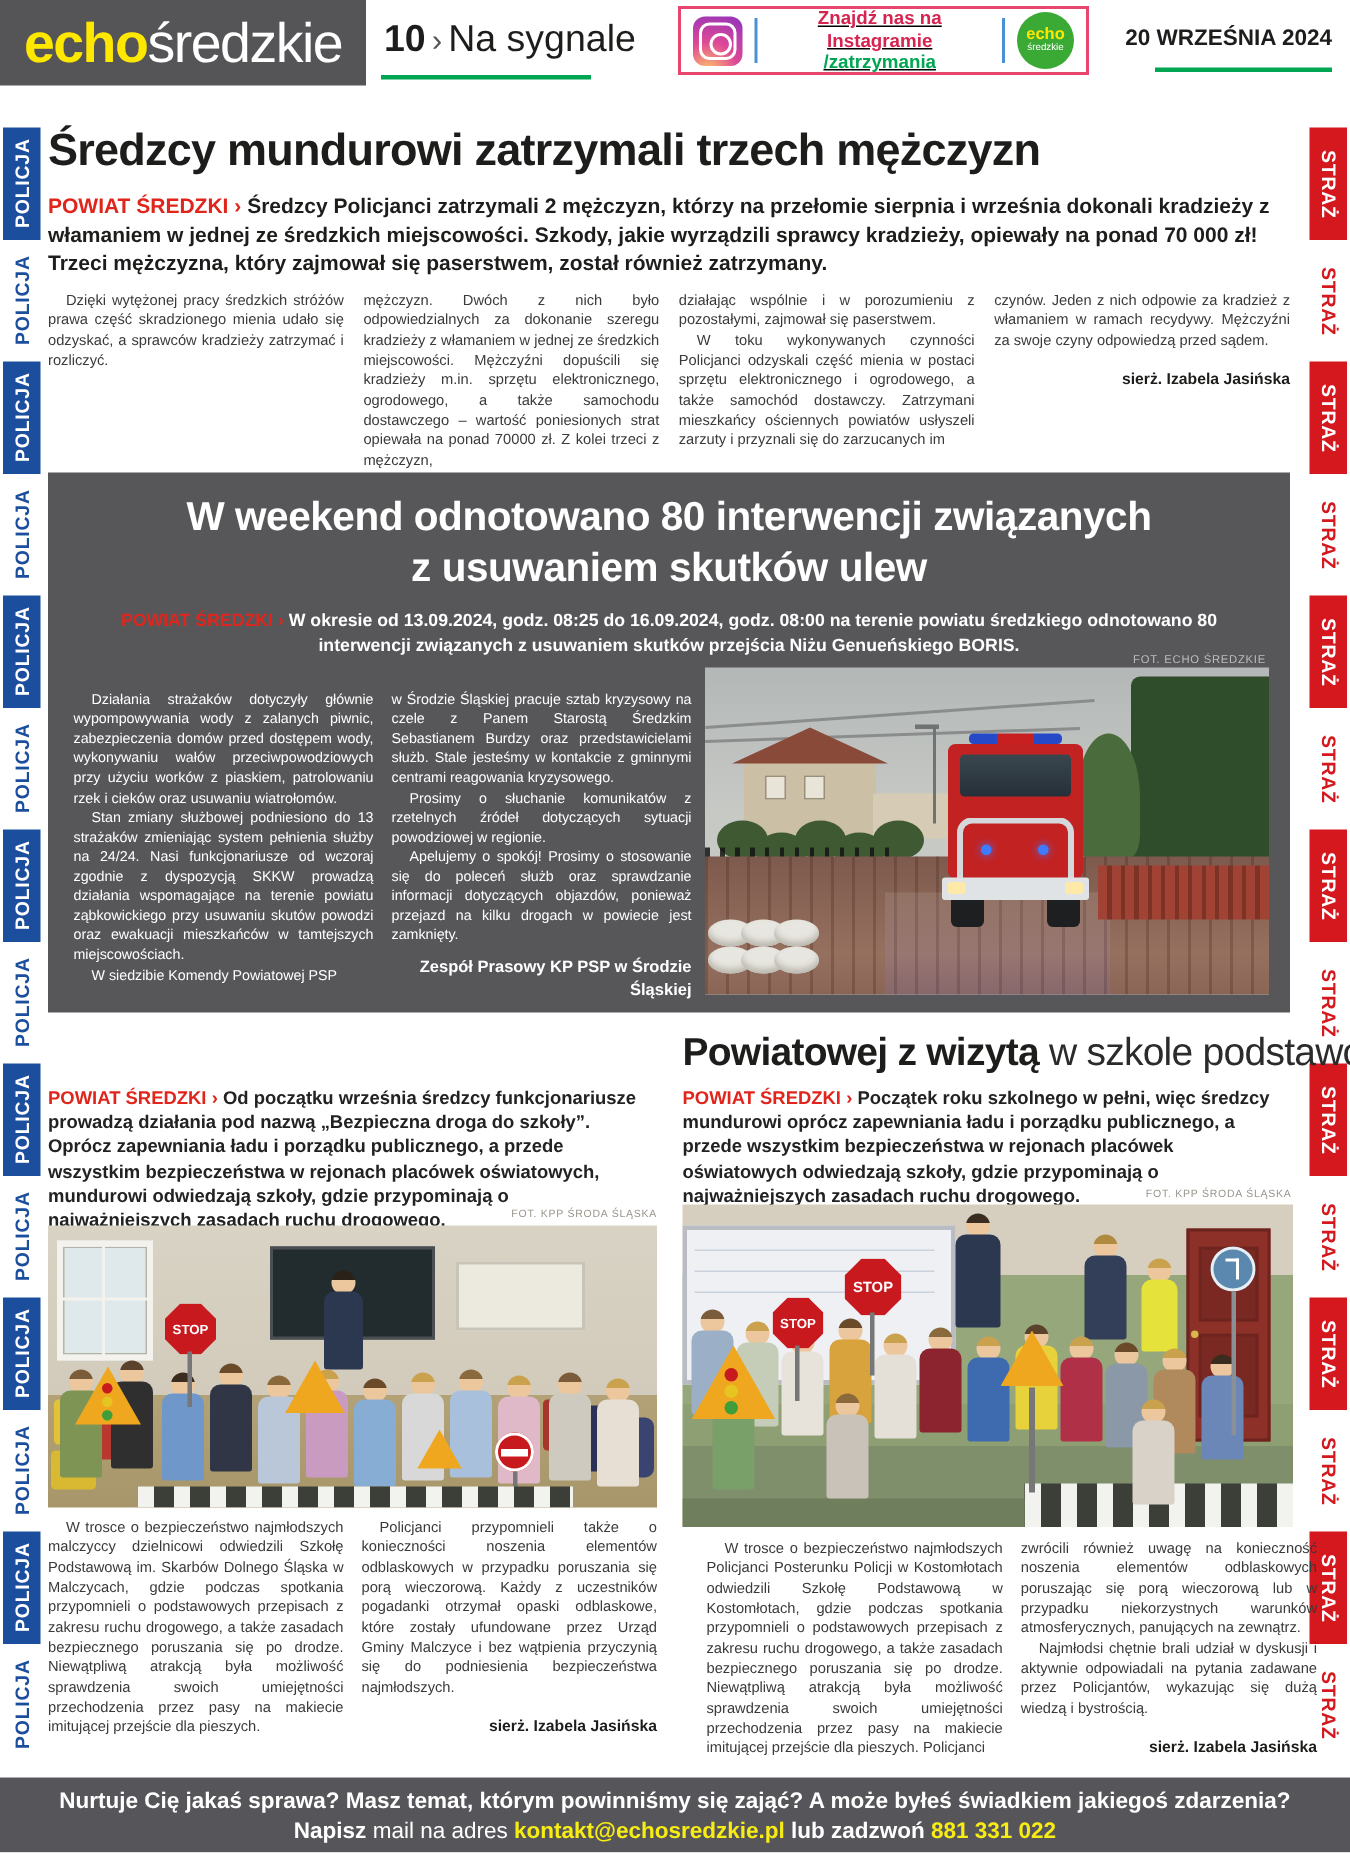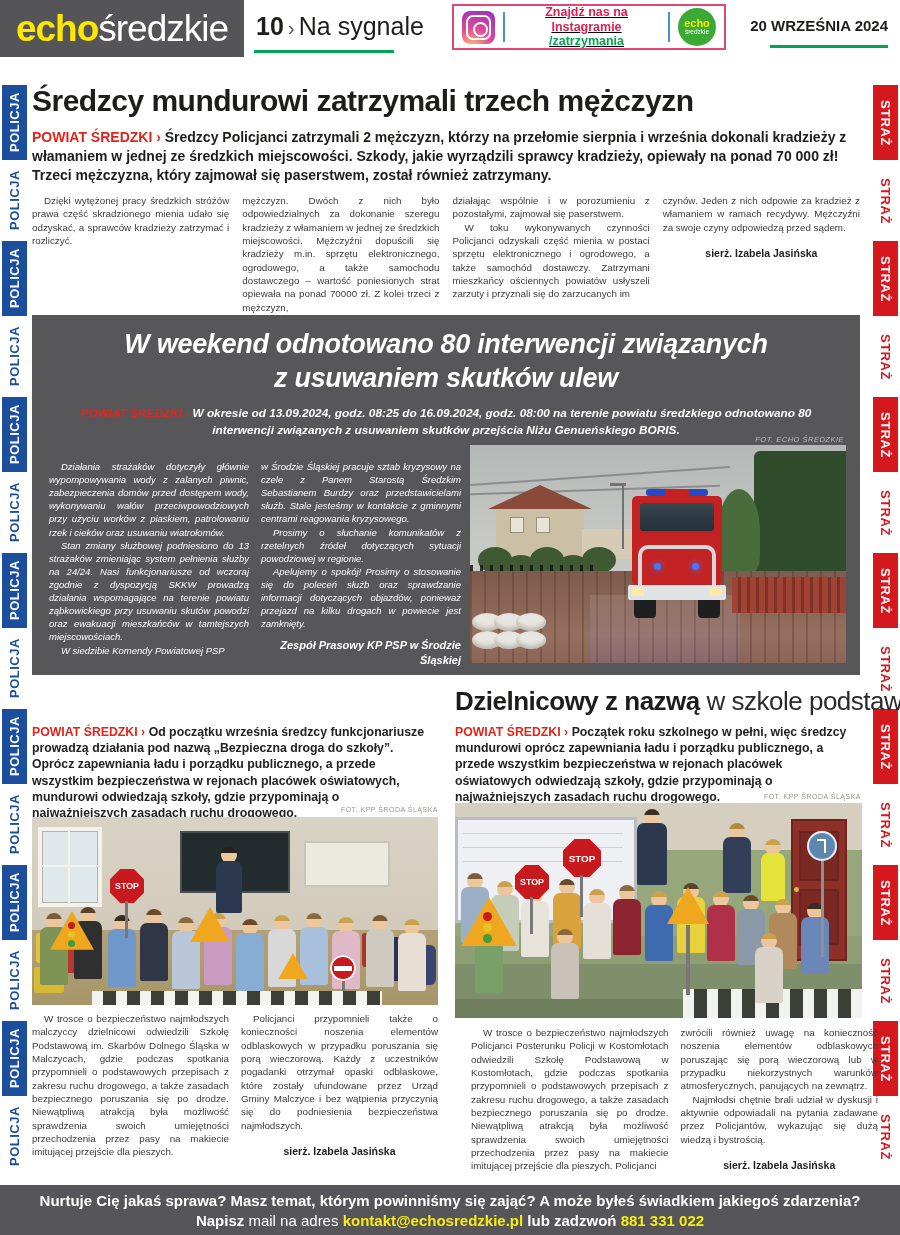--- a/index.html
+++ b/index.html
@@ -43,31 +43,31 @@
   .rail-left .tile.alt { background:#fff; color:#1c4e9e; }
   .rail-right .tile { writing-mode:vertical-rl; background:#d5171e; color:#fff; }
   .rail-right .tile.alt { background:#fff; color:#d5171e; }
 
   
   .lbl { color:#e0251c; font-weight:bold; }
   .lbl-arrow { color:#e0251c; font-weight:bold; }
   .bodycol { text-align:justify; font-size:9.8px; line-height:1.36; color:#3a3a3a; }
   .bodycol p:not(:first-child) { text-indent:12px; }
   [data-first-indent="true"] p:first-child { text-indent:12px; }
-  .sig { font-weight:bold; font-size:10.5px; text-align:center; color:#1d1d1b; margin-top:12px; }
+  .sig { font-weight:bold; font-size:10.5px; text-align:right; color:#1d1d1b; margin-top:12px; }
 
   
   .a1-title { position:absolute; left:32px; top:84px; font-size:30px; font-weight:bold; color:#1d1d1b; letter-spacing:-.5px; }
   .a1-lead { position:absolute; left:32px; top:128px; width:828px; font-size:14px; font-weight:bold;
              line-height:1.35; color:#1d1d1b; }
   .a1-cols { position:absolute; left:32px; top:194px; width:828px; display:flex; gap:13px; }
   .a1-cols .bodycol { flex:1; }
 
   
-  .darkbox { position:absolute; left:32px; top:315px; width:828px; height:360px; background:#57575a;font-style:italic; }
+  .darkbox { position:absolute; left:32px; top:315px; width:828px; height:360px; background:#57575a; }
   .db-title { text-align:center; color:#fff; font-weight:bold; font-size:27px; line-height:1.25; padding-top:13px; letter-spacing:-.3px; }
   .db-lead { width:790px; margin:9px auto 0; text-align:center; color:#fff; font-size:11.8px; font-weight:bold; line-height:1.5; }
   .db-cols { position:absolute; left:17px; top:145px; width:412px; display:flex; gap:12px; }
   .db-cols .bodycol { flex:1; color:#fff; font-size:9.5px; line-height:1.38; }
   .db-sig { font-weight:bold; font-size:11px; text-align:right; color:#fff; margin-top:8px; line-height:1.3; }
   .db-caption { position:absolute; right:16px; top:120px; font-size:7.5px; color:#bcbcbc; letter-spacing:.5px; }
   .truck-photo { position:absolute; left:438px; top:130px; width:376px; height:218px; overflow:hidden;
                  background:linear-gradient(#b3b8b7, #c7c9c5 45%); }
 
   
@@ -311,21 +311,21 @@
       </div>
     <div class="bodycol" data-first-indent="true">
       <div data-first-indent="true">
           <p>Policjanci przypomnieli także o konieczności noszenia elementów odblaskowych w przypadku poruszania się porą wieczorową. Każdy z uczestników pogadanki otrzymał opaski odblaskowe, które zostały ufundowane przez Urząd Gminy Malczyce i bez wątpienia przyczynią się do podniesienia bezpieczeństwa najmłodszych.</p>
         </div>
       <div class="sig">sierż. Izabela Jasińska</div>
     </div>
   </div>
 
   <div class="h2-title" style="left:455px; top:686px;">
-    <span class="bold">Dzielnicowy z nazwą</span><span class="light"> w szkole podstawowej</span>
+    <span class="bold">Powiatowej z wizytą</span><span class="light"> w szkole podstawowej</span>
   </div>
   <div class="lead-sm" style="left:455px; top:724px;">
     <span class="lbl">POWIAT ŚREDZKI</span>
     <span class="lbl-arrow">›</span>
     <span>Początek roku szkolnego w pełni, więc średzcy mundurowi oprócz zapewniania ładu i porządku publicznego, a przede wszystkim bezpieczeństwa w rejonach placówek oświatowych odwiedzają szkoły, gdzie przypominają o najważniejszych zasadach ruchu drogowego.</span>
   </div>
   <div class="photo-caption" style="left:455px; top:793px;">FOT. KPP ŚRODA ŚLĄSKA</div>
   <div class="school-photo" id="school-photo-b" style="left: 455px; top: 803px; width: 407px; height: 215px; background: linear-gradient(rgb(214, 207, 192) 0px, rgb(214, 207, 192) 22%, rgb(151, 167, 124) 22%, rgb(151, 167, 124) 62%, rgb(143, 159, 116) 62%, rgb(143, 159, 116) 75%, rgb(127, 143, 107) 75%);">
       <div style="position: absolute; left: 0px; top: 14px; width: 182px; height: 106px; background: rgb(238, 240, 244); border: 3px solid rgb(185, 188, 194);"></div>
       <div style="position: absolute; left: 8px; top: 30px; width: 160px; height: 1px; background: rgb(204, 210, 220);"></div>

